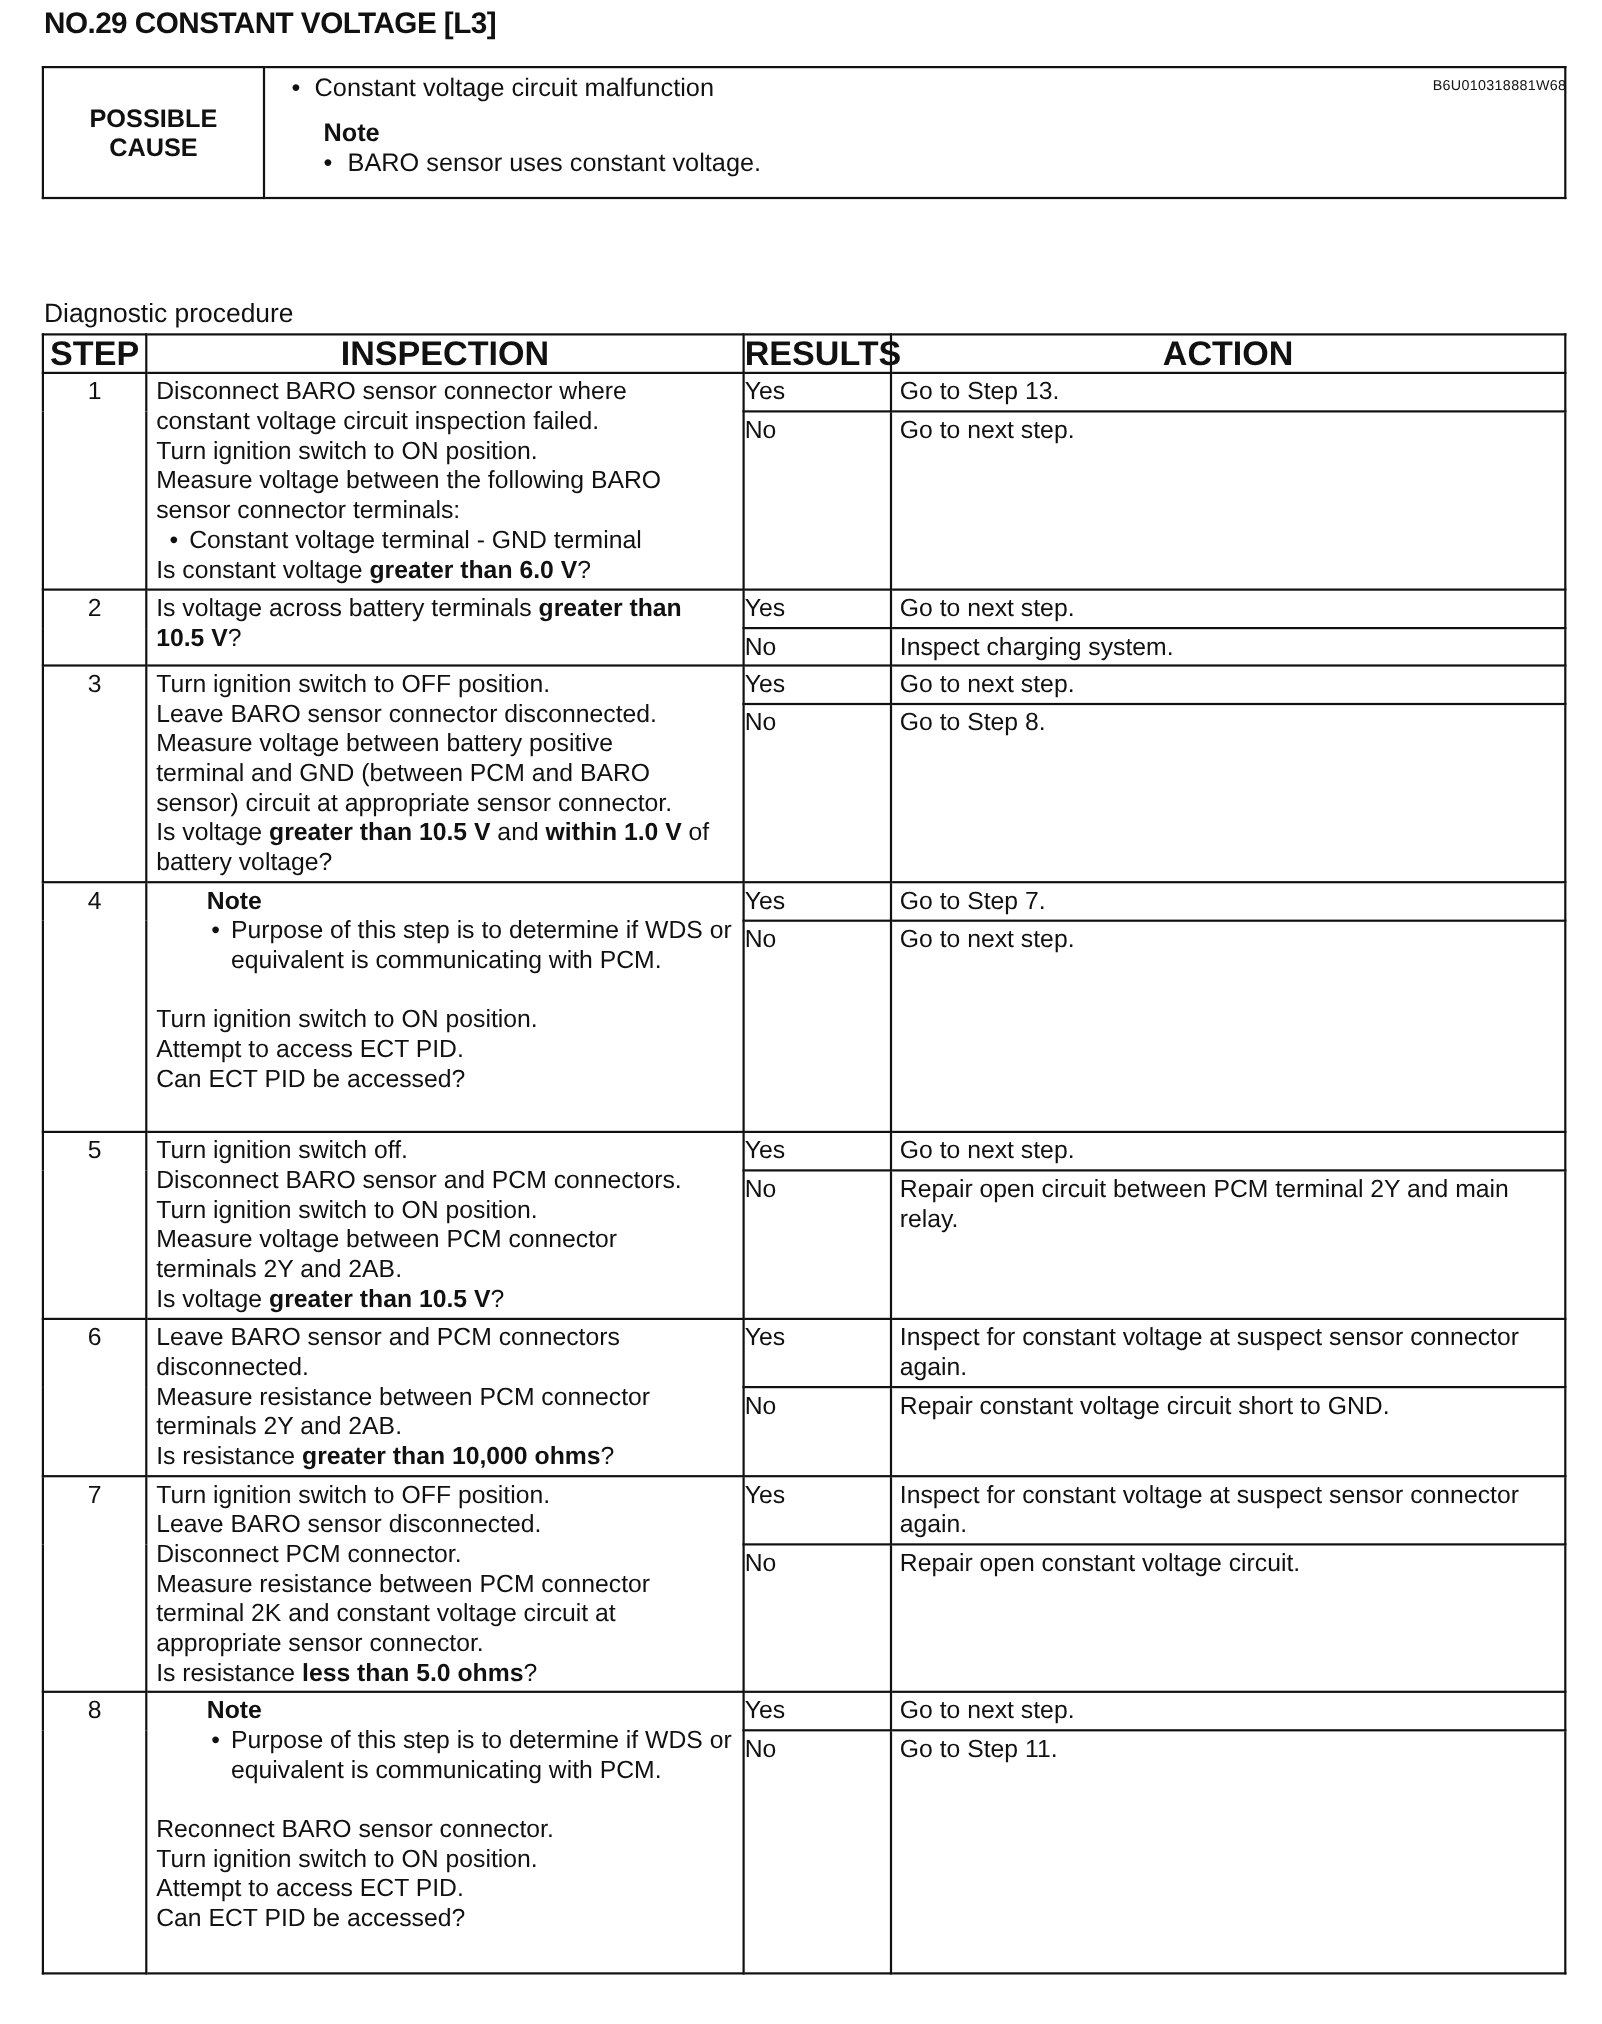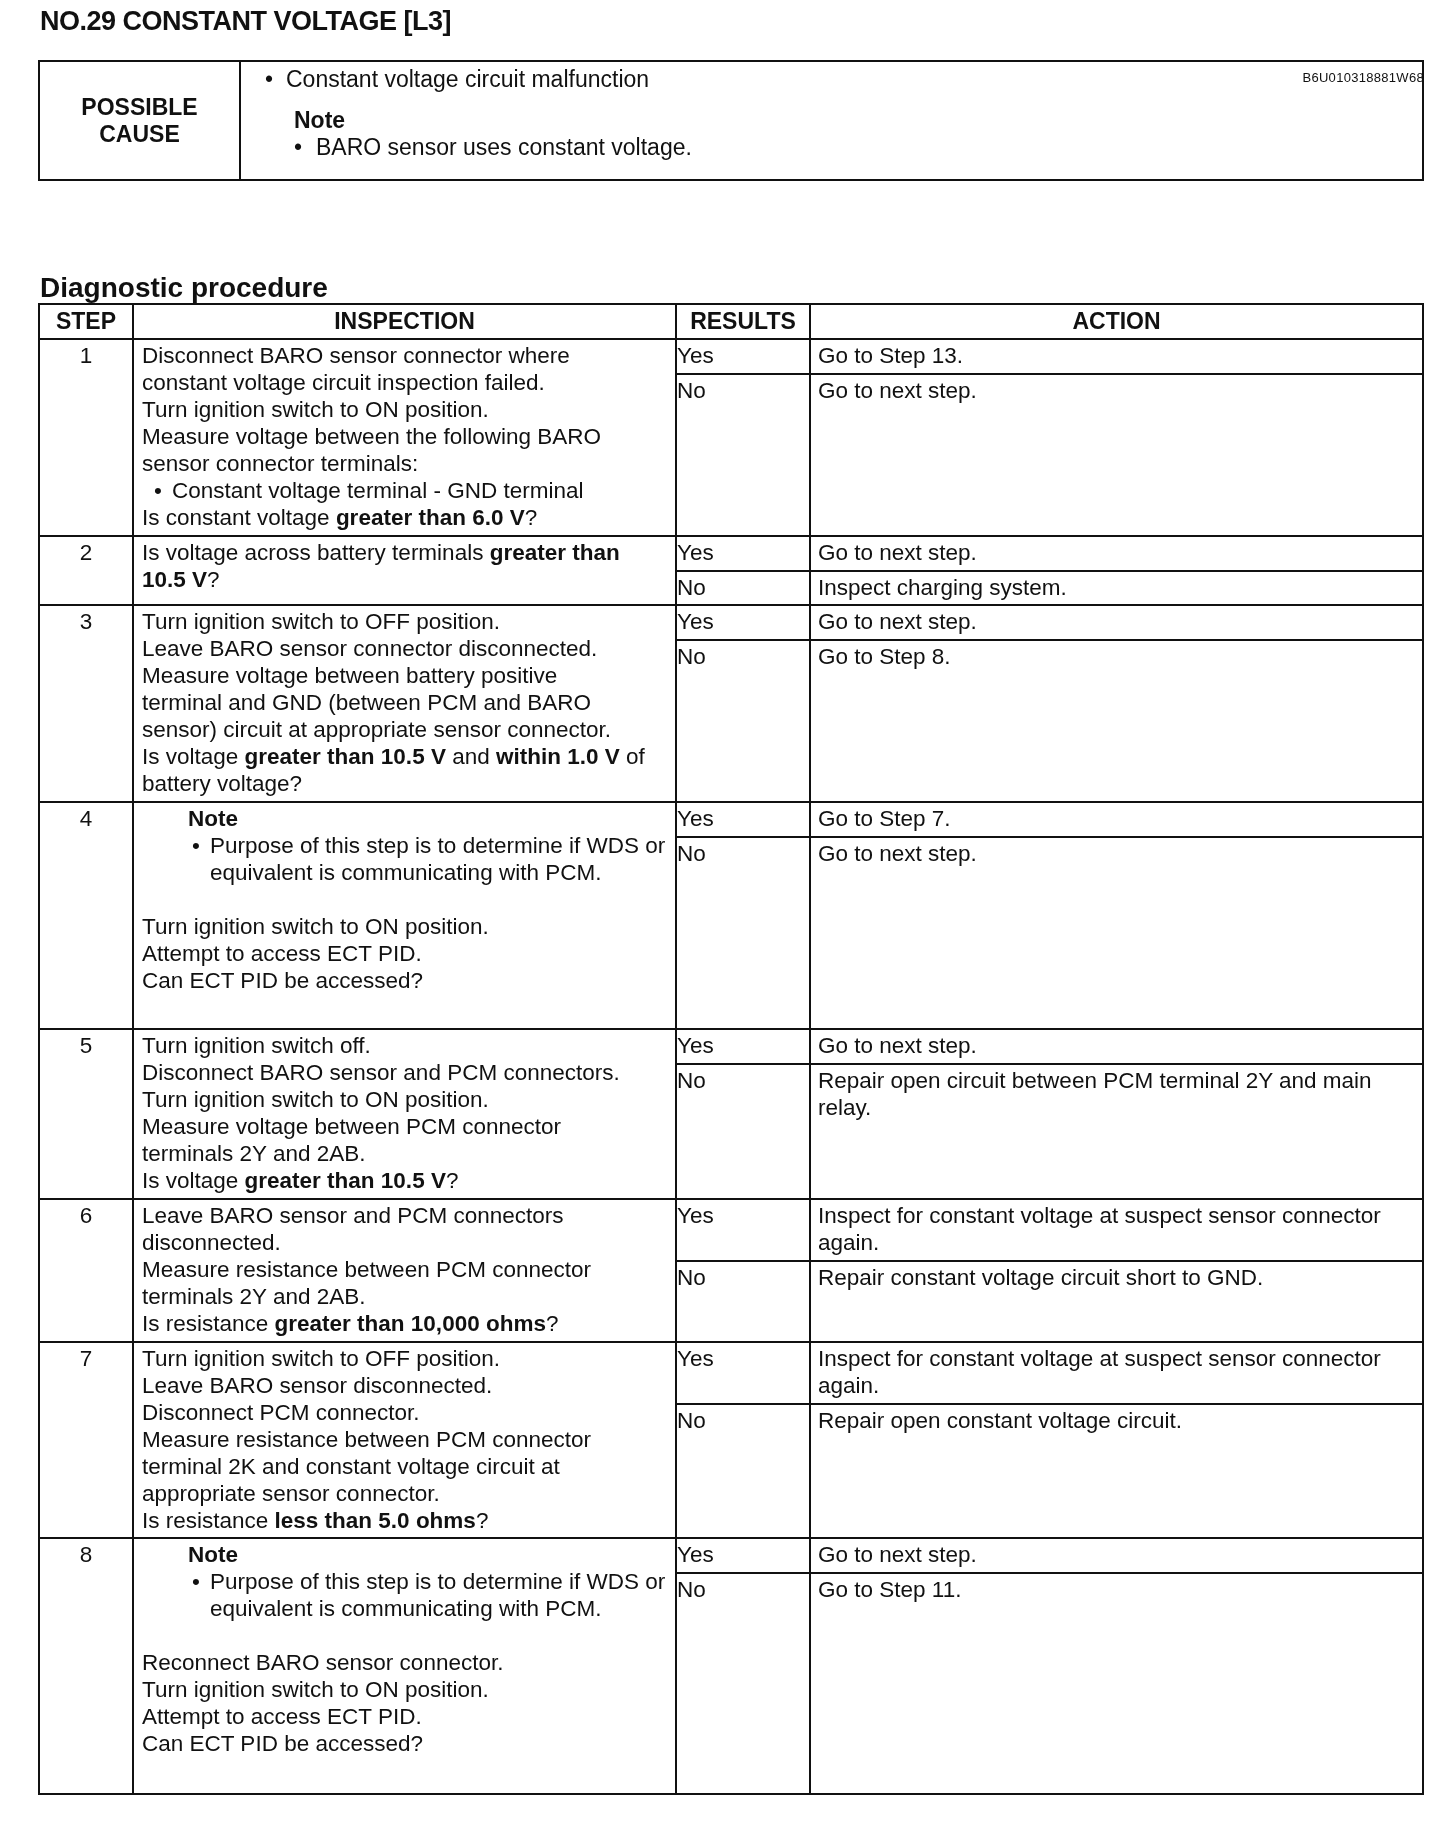--- a/index.html
+++ b/index.html
@@ -14,23 +14,23 @@
   .ref {
     position: absolute; right: 32px; top: 34px;
     font-size: 13px; letter-spacing: 0.3px; margin-top: 36px;
   }
   table { border-collapse: collapse; table-layout: fixed; position: absolute; }
   td, th { border: 2px solid #111; vertical-align: top; padding: 0; }
   .t1 { left: 38px; top: 60px; width: 1386px; font-size: 23px; }
   .t1 td { padding: 2px 7px; }
   .t1 .lbl { font-weight: bold; text-align: center; vertical-align: middle; }
   .t1 .head { font-weight: bold; }
-  .subhead { position: absolute; left: 40px; top: 272px; font-size: 28px; font-weight: bold; }
+  .subhead { position: absolute; left: 40px; top: 272px; font-size: 24px; font-weight: normal; }
   .t2 { left: 38px; top: 303px; width: 1386px; font-size: 22.5px; line-height: 27px; }
-  .t2 th { font-weight: bold; text-align: center; height: 33px; vertical-align: middle; font-size: 23px; }
+  .t2 th { font-weight: bold; text-align: center; height: 33px; vertical-align: middle; font-size: 31px; }
   .t2 td.step { text-align: center; padding-top: 2px; }
   .t2 td.insp { padding: 2px 7px 2px 8px; }
   .t2 td.res { text-align: left; padding-top: 2px; }
   .t2 td.act { padding: 2px 7px; }
   .note-h { font-weight: bold; padding-left: 46px; }
   .bullet { padding-left: 68px; text-indent: -26px; }
   .bullet::before { content: "\2022"; display: inline-block; width: 26px; text-indent: 0; padding-left: 8px; box-sizing: border-box; }
   .b1 { padding-left: 30px; text-indent: -26px; }
   .b1::before { content: "\2022"; display: inline-block; width: 26px; text-indent: 0; padding-left: 8px; box-sizing: border-box; }
   .gap { height: 27px; }

